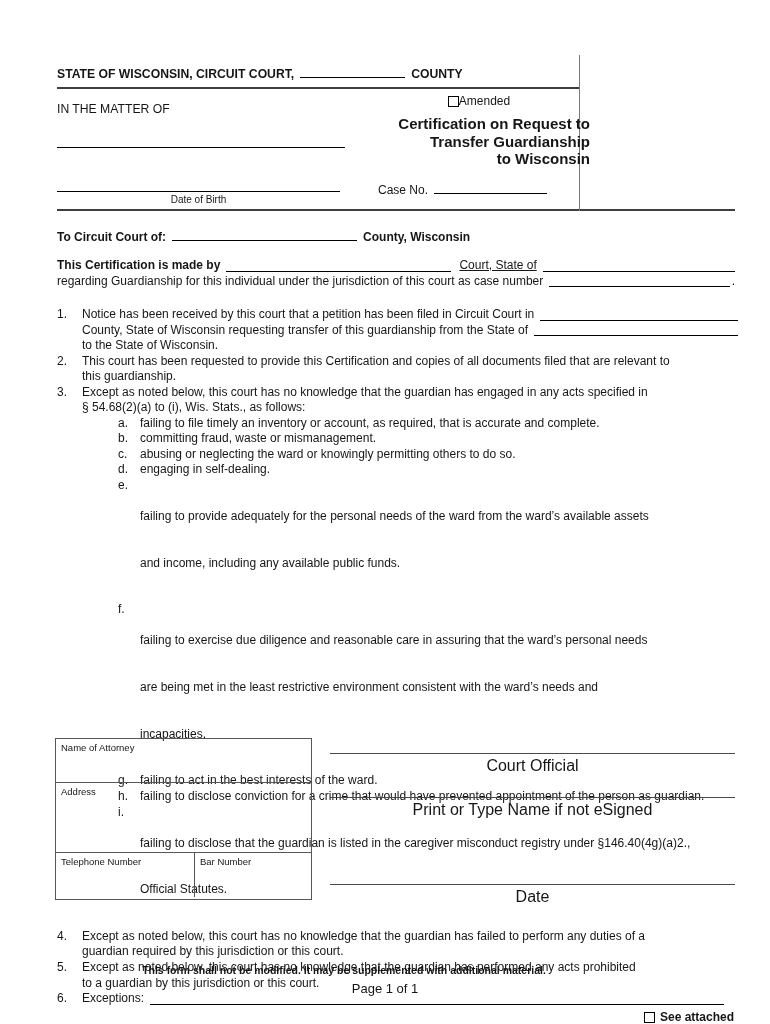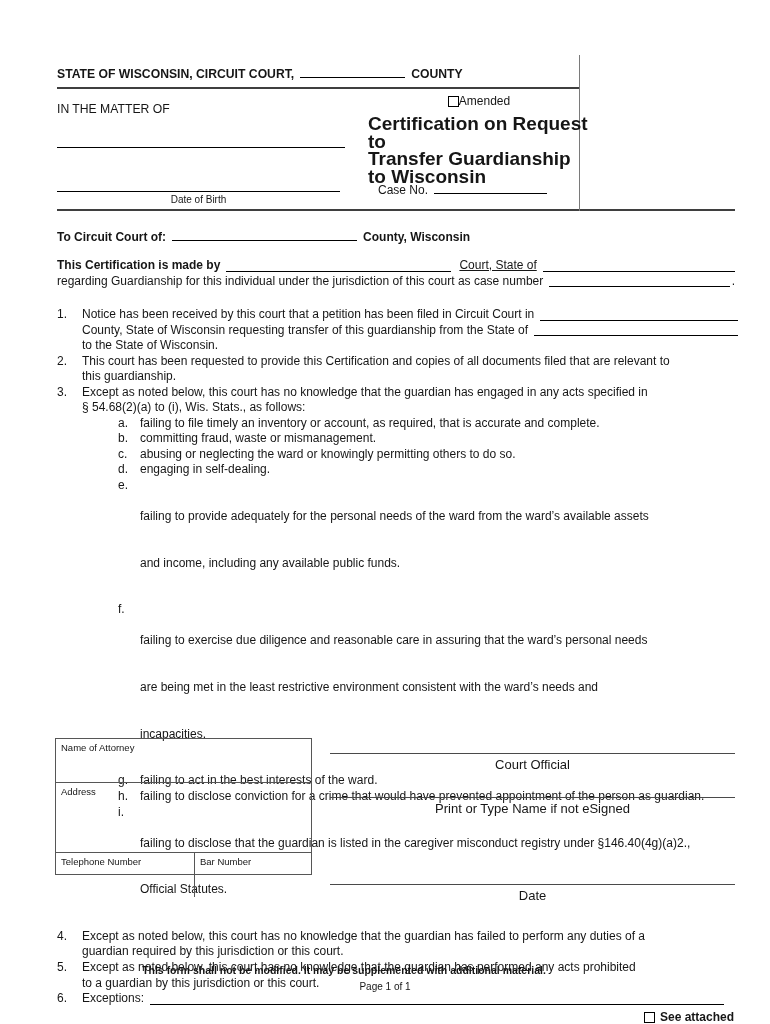--- a/index.html
+++ b/index.html
@@ -29,54 +29,54 @@
   
   .header { left:57px; top:55px; width:678px; height:156px; border-bottom:2px solid #3f3f3f; }
   .vline  { position:absolute; left:522px; top:0; height:156px; border-left:1.5px solid #7a7a7a; }
   .court-line { position:absolute; left:0; top:11px; font-weight:bold; font-size:12.2px; white-space:pre; }
   .lineA { position:absolute; left:0; top:32px; width:522px; border-top:2px solid #3f3f3f; }
   .in-matter { position:absolute; left:0; top:47px; font-size:12.2px; }
   .hblank1 { position:absolute; left:0; top:92px; width:288px; border-bottom:1px solid #000; }
   .hblank2 { position:absolute; left:0; top:136px; width:283px; border-bottom:1px solid #000; }
   .dob-label { position:absolute; left:0; top:139px; width:283px; text-align:center; font-size:10px; }
   .amended-row { position:absolute; left:321px; top:39px; width:202px; display:flex; justify-content:center; align-items:center; }
-  .form-title { position:absolute; left:311px; top:60px; width:222px; text-align:left; font-weight:bold; font-size:19px; line-height:17.5px; }
+  .form-title { position:absolute; left:311px; top:60px; width:222px; text-align:right; font-weight:bold; font-size:15px; line-height:17.5px; }
   .case-row { position:absolute; left:321px; top:127px; white-space:pre; }
 
   
   .addressee { left:57px; top:229px; font-weight:bold; white-space:pre; }
   .intro { left:57px; top:258px; width:678px; line-height:15.5px; }
 
   
   .list { left:57px; top:307px; width:681px; line-height:15.55px; }
   .li { display:flex; align-items:flex-start; }
   .li > .n { flex:0 0 25px; }
   .li > .t { flex:1 1 auto; min-width:0; }
   .li .t div, .li .t .fl { white-space:pre; }
   .sli { display:flex; margin-left:36px; }
   .sli > .n { flex:0 0 22px; }
   .sli > .t { flex:1 1 auto; }
   .see-attached { display:flex; justify-content:flex-end; align-items:center; gap:5px; margin:3px 4px 0 0; font-weight:bold; }
 
   
-  .atty { left:55px; top:738px; width:257px; height:137px; border:1.5px solid #565656; }
+  .atty { left:55px; top:738px; width:257px; height:162px; border:1.5px solid #565656; }
   .atty .row1 { height:44px; border-bottom:1.5px solid #565656; }
   .atty .row2 { height:70px; border-bottom:1.5px solid #565656; }
   .atty .row3 { display:flex; height:44px; }
   .atty .cell-phone { flex:0 0 139px; border-right:1.5px solid #565656; }
   .atty .lbl { font-size:9.5px; padding:3px 5px; }
 
   
-  .sig { position:absolute; left:330px; width:405px; border-top:1.5px solid #4a4a4a; text-align:center; font-size:13px; padding-top:3px; }
+  .sig { position:absolute; left:330px; width:405px; border-top:1.5px solid #4a4a4a; text-align:center; font-size:16px; padding-top:3px; }
   .sig1 { top:753px; } .sig2 { top:797px; } .sig3 { top:884px; }
 
   
   .footer-row { left:57px; top:951px; width:678px; display:flex; justify-content:space-between; font-size:9px; }
   .footer-notice { left:0; top:964px; width:688px; text-align:center; font-weight:bold; font-size:10.5px; }
-  .footer-page { left:0; top:981px; width:770px; text-align:center; font-size:10px; }
+  .footer-page { left:0; top:981px; width:770px; text-align:center; font-size:13px; }
 </style>
 </head>
 <body>
 
 <div class="page">
 
   <div class="abs header">
     <div class="vline"></div>
 
     <div class="court-line"><span>STATE OF WISCONSIN, CIRCUIT COURT,</span><span class="blank" style="width:105px; margin:0 6px;"></span><span>COUNTY</span></div>

